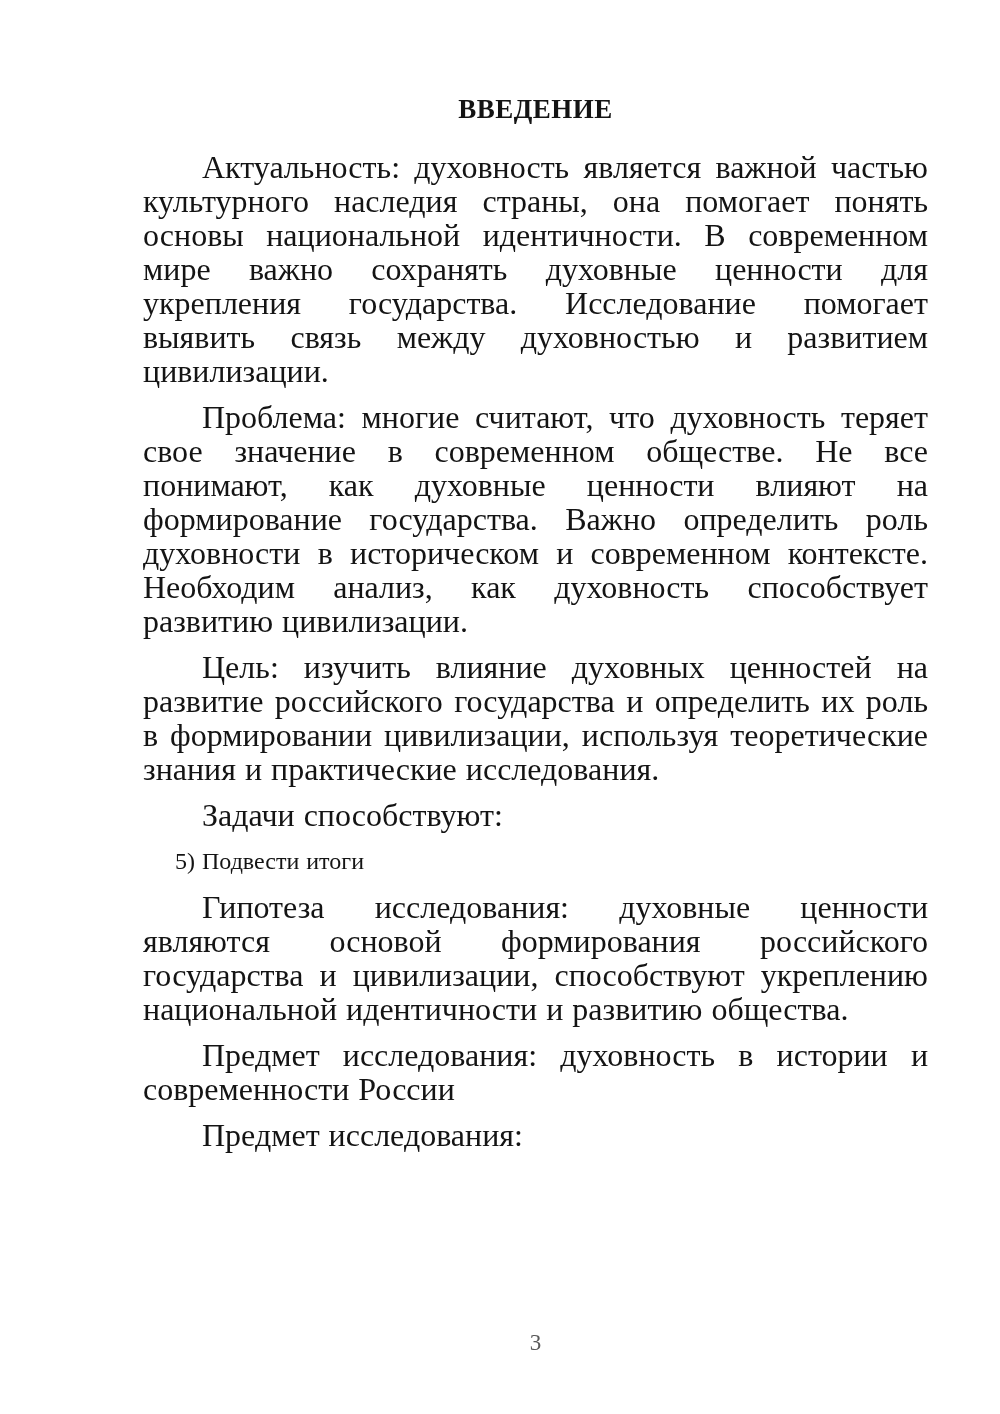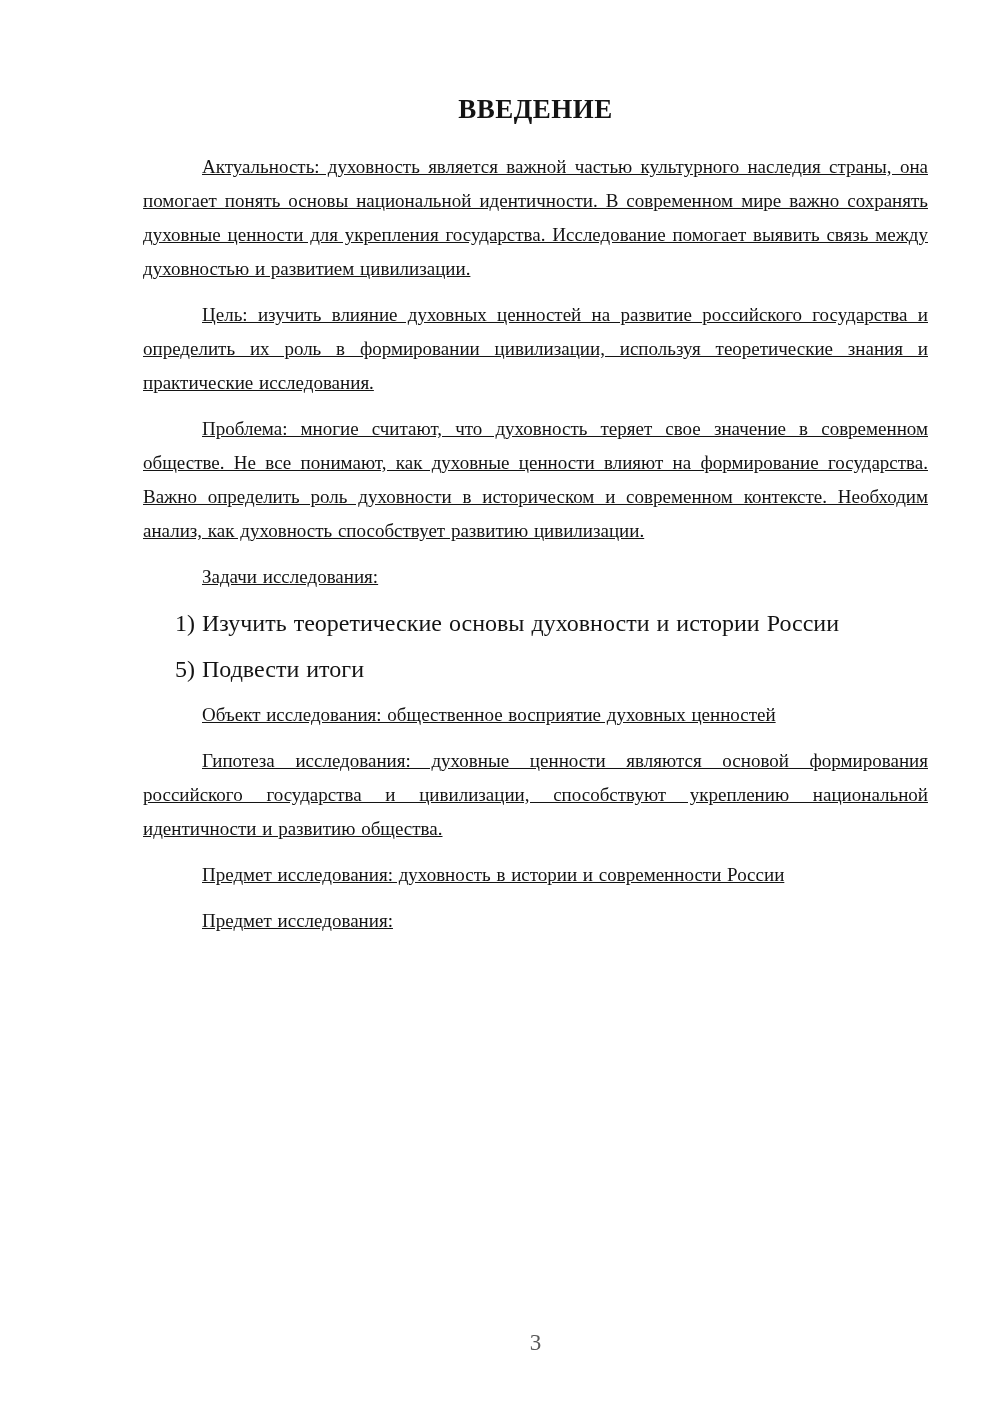--- a/index.html
+++ b/index.html
@@ -25,26 +25,25 @@
   .doc-title {
     margin: 0 0 24px 0;
     font-size: 27px;
     font-weight: bold;
     line-height: 34px;
     text-align: center;
     letter-spacing: 0.5px;
   }
   .para {
     margin: 0 0 12px 0;
-    font-size: 19px;
+    font-size: 32px;
     line-height: 34px;
     text-align: justify;
     text-indent: 59px;
     word-spacing: 1px;
-    text-decoration: underline;
   }
   .task-item {
     margin: 0 0 12px 0;
     font-size: 24px;
     line-height: 34px;
     text-align: justify;
     text-indent: 32px;
     word-spacing: 1px;
   }
   .page-number {
@@ -60,32 +59,30 @@
 </head>
 <body>
 
 <div class="page">
   <div class="content">
 
     <h1 class="doc-title">ВВЕДЕНИЕ</h1>
 
     <p class="para">Актуальность: духовность является важной частью культурного наследия страны, она помогает понять основы национальной идентичности. В современном мире важно сохранять духовные ценности для укрепления государства. Исследование помогает выявить связь между духовностью и развитием цивилизации.</p>
 
+    <p class="para">Проблема: многие считают, что духовность теряет свое значение в современном обществе. Не все понимают, как духовные ценности влияют на формирование государства. Важно определить роль духовности в историческом и современном контексте. Необходим анализ, как духовность способствует развитию цивилизации.</p>
+
     <p class="para">Цель: изучить влияние духовных ценностей на развитие российского государства и определить их роль в формировании цивилизации, используя теоретические знания и практические исследования.</p>
 
-    <p class="para">Проблема: многие считают, что духовность теряет свое значение в современном обществе. Не все понимают, как духовные ценности влияют на формирование государства. Важно определить роль духовности в историческом и современном контексте. Необходим анализ, как духовность способствует развитию цивилизации.</p>
-
-    <p class="para">Задачи исследования:</p>
+    <p class="para">Задачи способствуют:</p>
 
     <div>
-      <p class="task-item">1) Изучить теоретические основы духовности и истории России</p>
       <p class="task-item">5) Подвести итоги</p>
     </div>
 
-    <p class="para">Объект исследования: общественное восприятие духовных ценностей</p>
 
     <p class="para">Гипотеза исследования: духовные ценности являются основой формирования российского государства и цивилизации, способствуют укреплению национальной идентичности и развитию общества.</p>
 
     <p class="para">Предмет исследования: духовность в истории и современности России</p>
 
     <p class="para">Предмет исследования:</p>
 
   </div>
 
   <div class="page-number">3</div>

